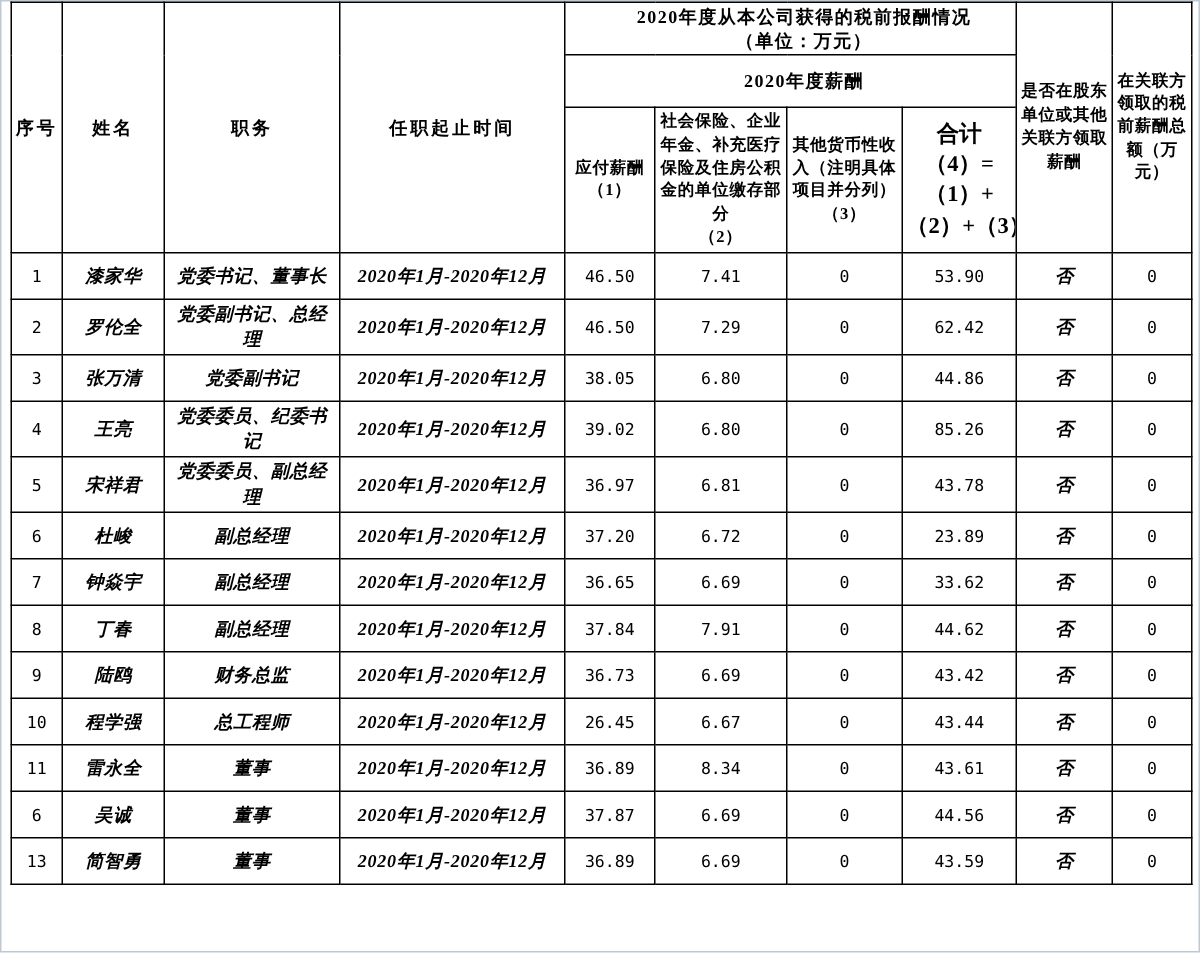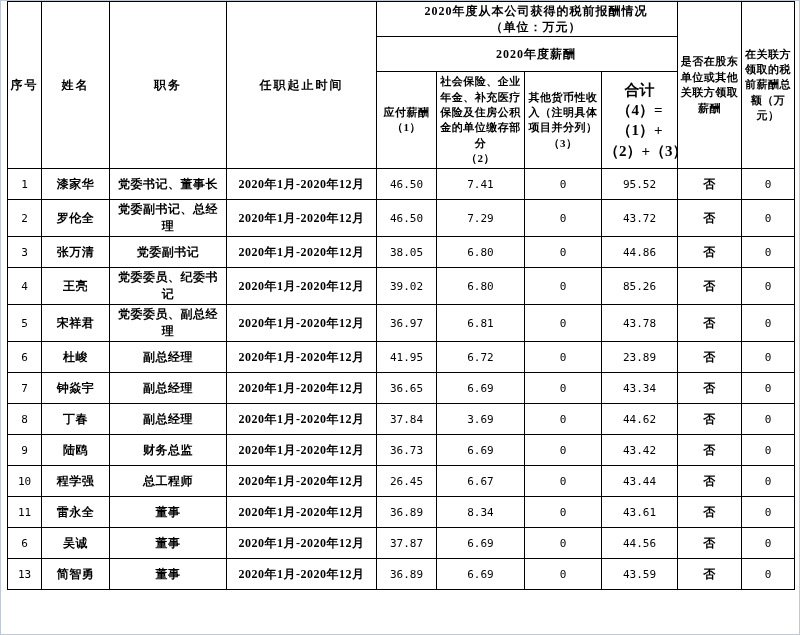--- a/index.html
+++ b/index.html
@@ -39,21 +39,21 @@
   thead tr.h3 { height:97px; }
   th {
     font-size:12px; font-weight:bold; line-height:1.35; letter-spacing:2px;
   }
   th.grp { letter-spacing:1px;padding-left:20px; }
   th.sub { font-size:11px; letter-spacing:0.5px; line-height:1.4; }
   th.frm { font-size:15px; letter-spacing:0; }
   .pre { white-space:pre-line; }
   tbody tr { height:31px; }
   td { font-size:12px; }
-  td.cn { font-weight:bold; letter-spacing:0.5px; }
+  td.cn { font-weight:bold; letter-spacing:0.5px;font-style:italic; }
   td.num { font-family:"DejaVu Sans Mono","Liberation Mono",monospace; font-size:11px; letter-spacing:0; }
 </style>
 </head>
 <body>
 
 <div class="sheet">
 
   <table class="salary">
     <colgroup>
       <col style="width:34px">
@@ -95,33 +95,33 @@
     </thead>
     <tbody id="rows-body">
         <tr>
           <td class="num">1</td>
           <td class="cn">漆家华</td>
           <td class="cn">党委书记、董事长</td>
           <td class="cn">2020年1月-2020年12月</td>
           <td class="num">46.50</td>
           <td class="num">7.41</td>
           <td class="num">0</td>
-          <td class="num">95.52</td>
+          <td class="num">53.90</td>
           <td class="cn">否</td>
           <td class="num">0</td>
         </tr>
         <tr>
           <td class="num">2</td>
           <td class="cn">罗伦全</td>
           <td class="cn">党委副书记、总经理</td>
           <td class="cn">2020年1月-2020年12月</td>
           <td class="num">46.50</td>
           <td class="num">7.29</td>
           <td class="num">0</td>
-          <td class="num">43.72</td>
+          <td class="num">62.42</td>
           <td class="cn">否</td>
           <td class="num">0</td>
         </tr>
         <tr>
           <td class="num">3</td>
           <td class="cn">张万清</td>
           <td class="cn">党委副书记</td>
           <td class="cn">2020年1月-2020年12月</td>
           <td class="num">38.05</td>
           <td class="num">6.80</td>
@@ -152,46 +152,46 @@
           <td class="num">0</td>
           <td class="num">43.78</td>
           <td class="cn">否</td>
           <td class="num">0</td>
         </tr>
         <tr>
           <td class="num">6</td>
           <td class="cn">杜峻</td>
           <td class="cn">副总经理</td>
           <td class="cn">2020年1月-2020年12月</td>
-          <td class="num">41.95</td>
+          <td class="num">37.20</td>
           <td class="num">6.72</td>
           <td class="num">0</td>
           <td class="num">23.89</td>
           <td class="cn">否</td>
           <td class="num">0</td>
         </tr>
         <tr>
           <td class="num">7</td>
           <td class="cn">钟焱宇</td>
           <td class="cn">副总经理</td>
           <td class="cn">2020年1月-2020年12月</td>
           <td class="num">36.65</td>
           <td class="num">6.69</td>
           <td class="num">0</td>
-          <td class="num">43.34</td>
+          <td class="num">33.62</td>
           <td class="cn">否</td>
           <td class="num">0</td>
         </tr>
         <tr>
           <td class="num">8</td>
           <td class="cn">丁春</td>
           <td class="cn">副总经理</td>
           <td class="cn">2020年1月-2020年12月</td>
           <td class="num">37.84</td>
-          <td class="num">3.69</td>
+          <td class="num">7.91</td>
           <td class="num">0</td>
           <td class="num">44.62</td>
           <td class="cn">否</td>
           <td class="num">0</td>
         </tr>
         <tr>
           <td class="num">9</td>
           <td class="cn">陆鸥</td>
           <td class="cn">财务总监</td>
           <td class="cn">2020年1月-2020年12月</td>

